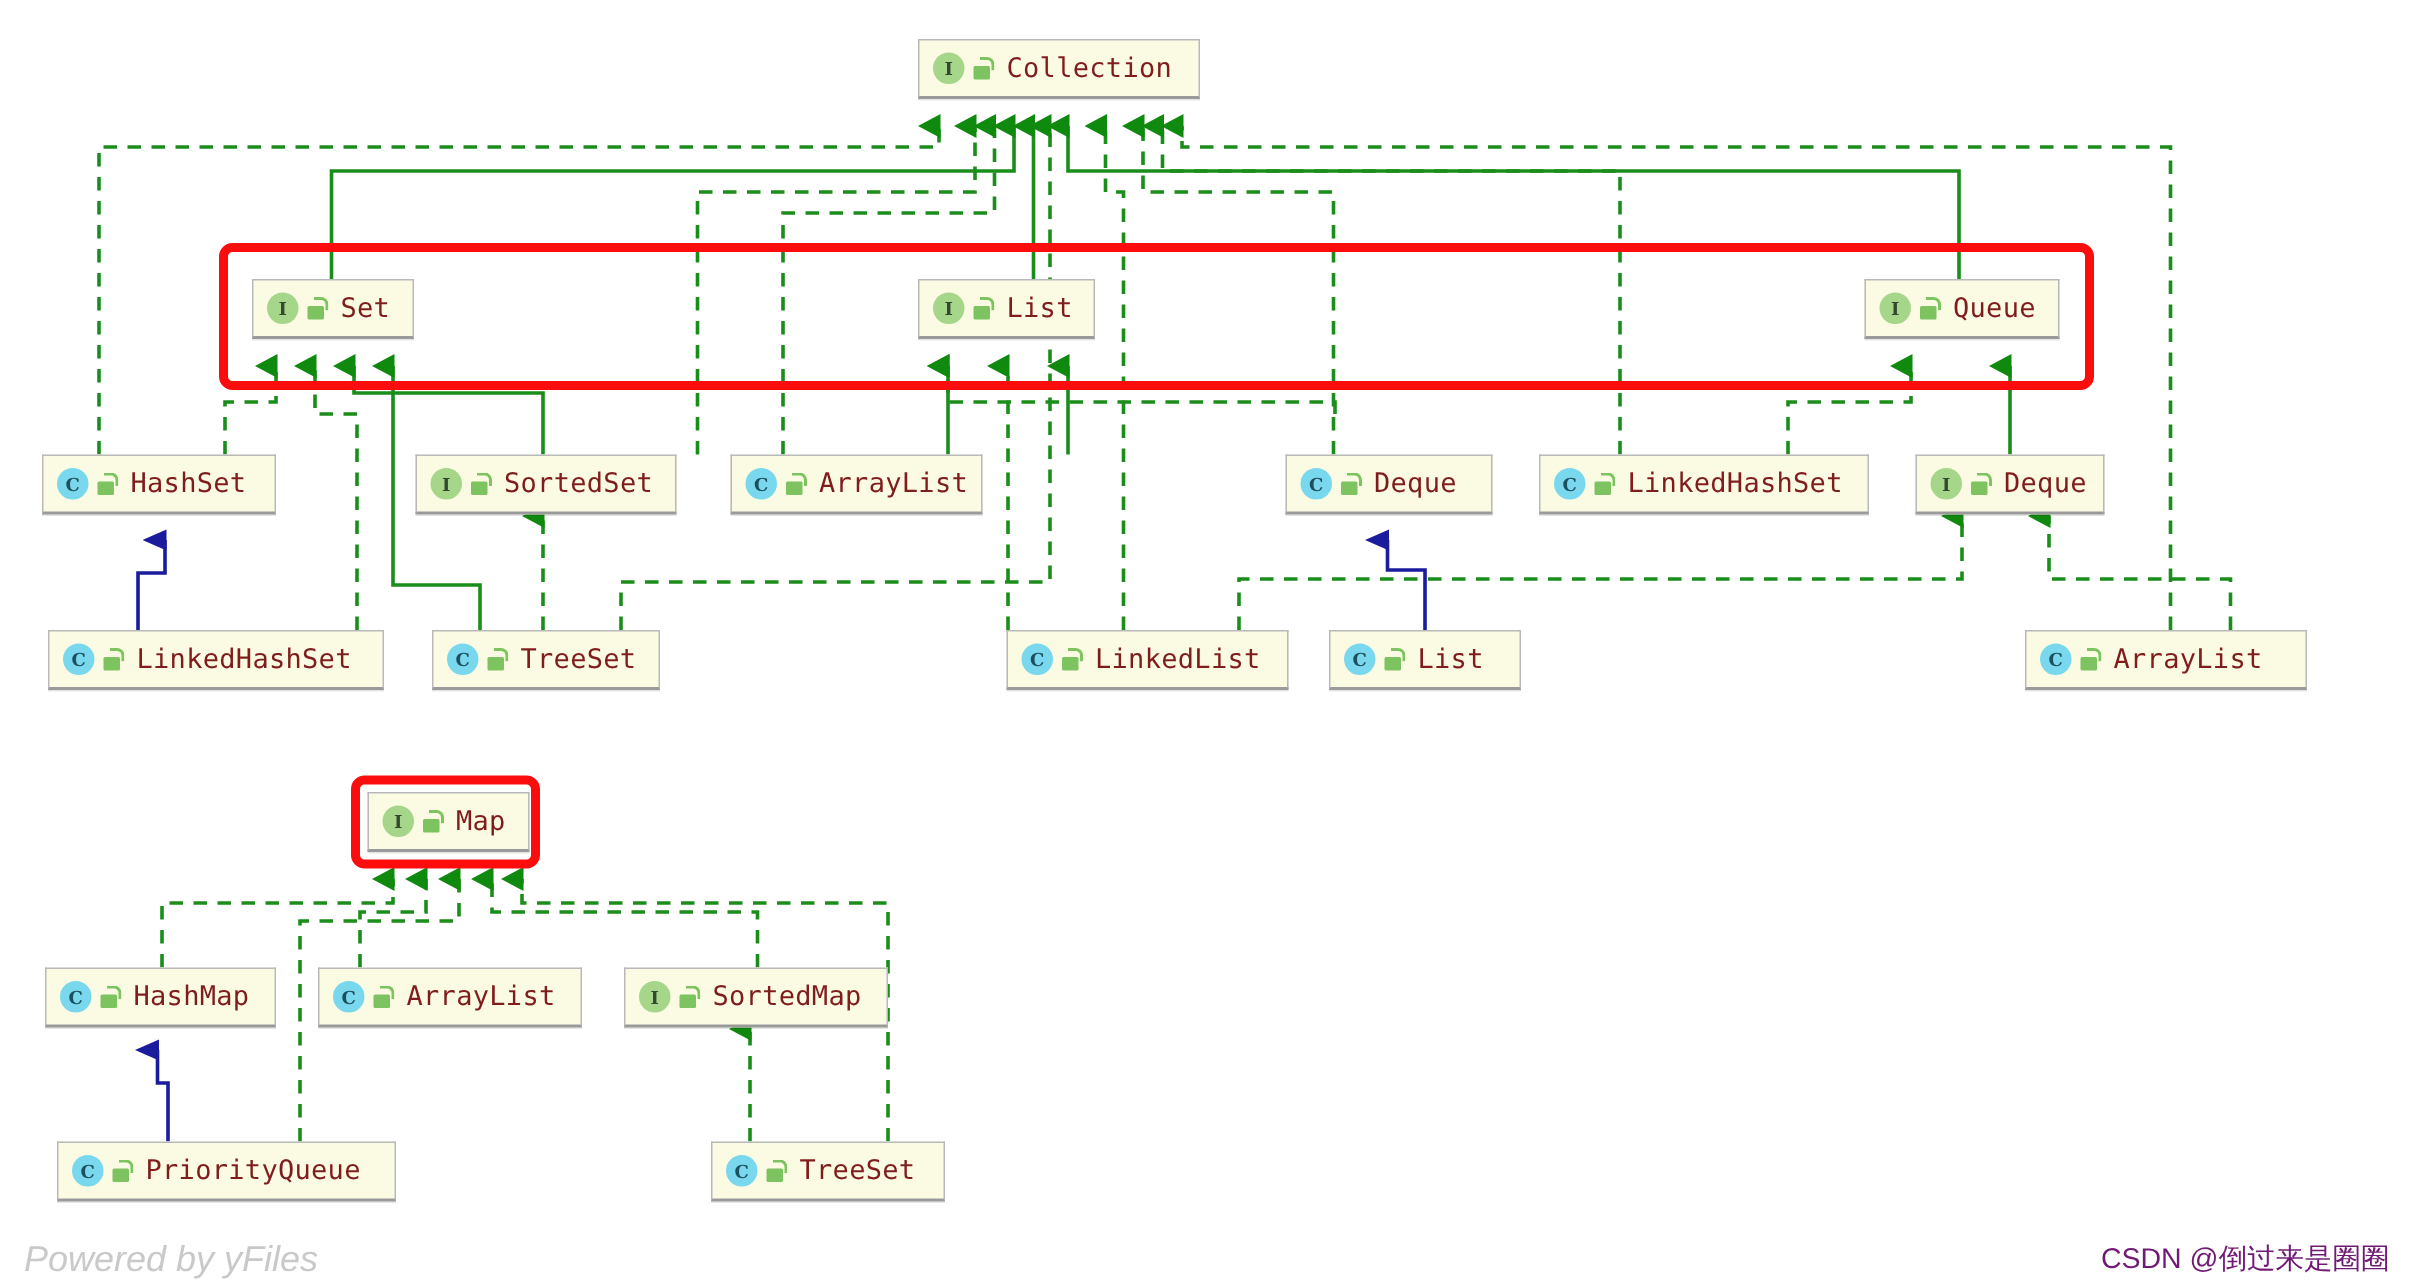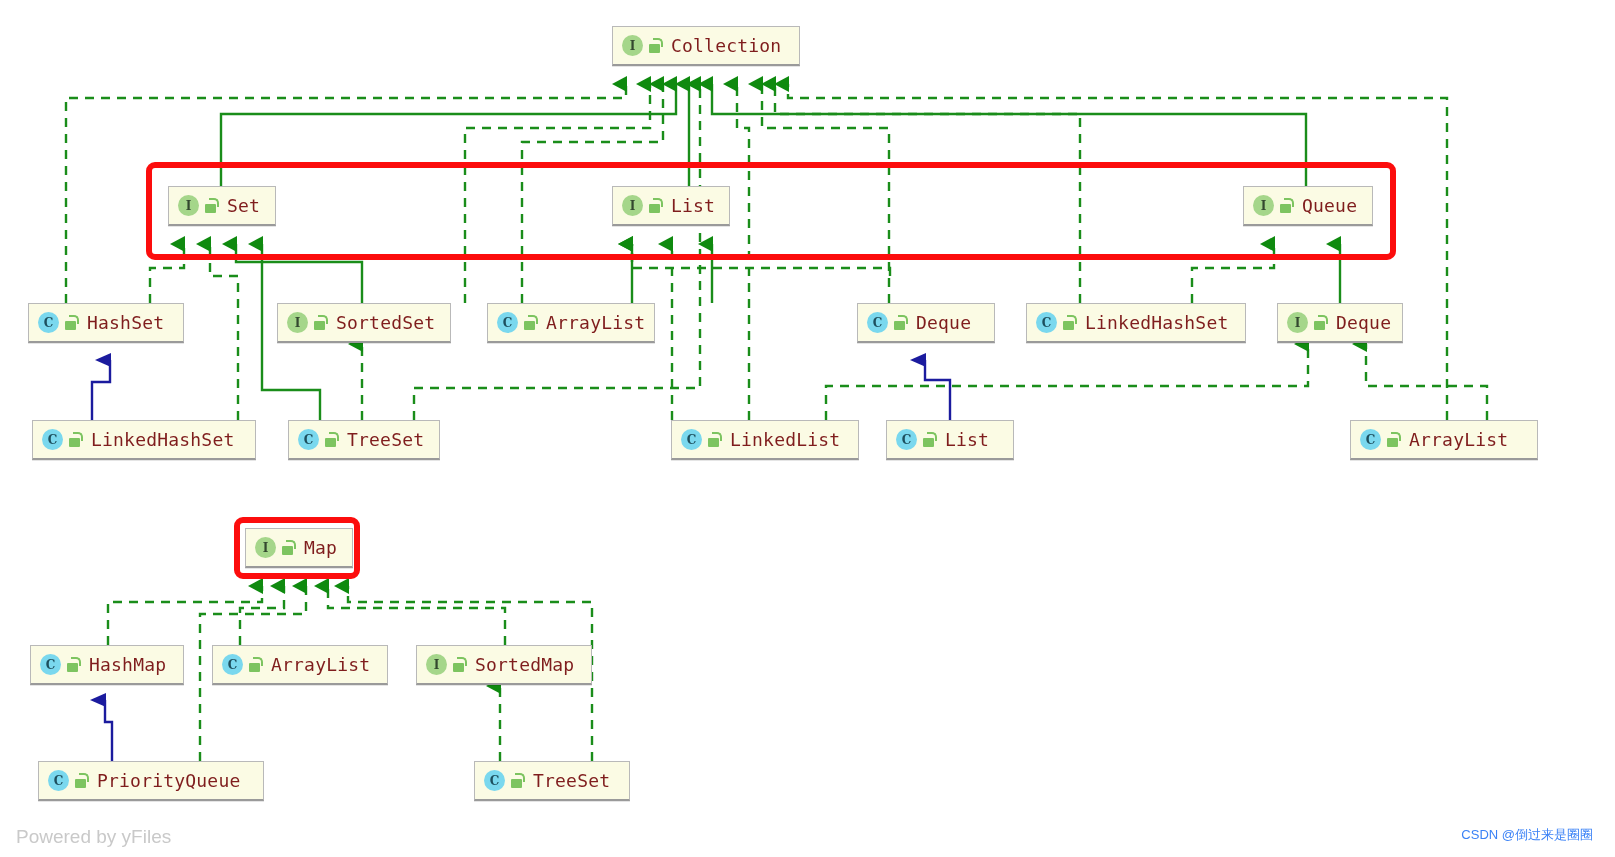--- a/index.html
+++ b/index.html
@@ -109,27 +109,28 @@
   }
   .watermark {
     position: absolute;
     color: #c9c9c9;
     font-family: "Liberation Sans", sans-serif;
     white-space: nowrap;
   }
   #yfiles-watermark {
     left: 16px;
     top: 826px;
-    font-size: 19px;
+    font-size: 24px;
+    font-style: italic;
   }
   #csdn-watermark {
     right: 22px;
     top: 826px;
-    font-size: 13px;
-    color: #3b82f6;
+    font-size: 19px;
+    color: #701a75;
   }
 </style>
 </head>
 <body>
 
 <div id="diagram-root">
 
   <svg id="edge-layer" viewBox="0 0 1615 857" width="1615" height="857" xmlns="http://www.w3.org/2000/svg">
     <defs>
       <marker id="tri-green" markerWidth="16" markerHeight="15" refX="8" refY="14" orient="auto-start-reverse" markerUnits="userSpaceOnUse">

